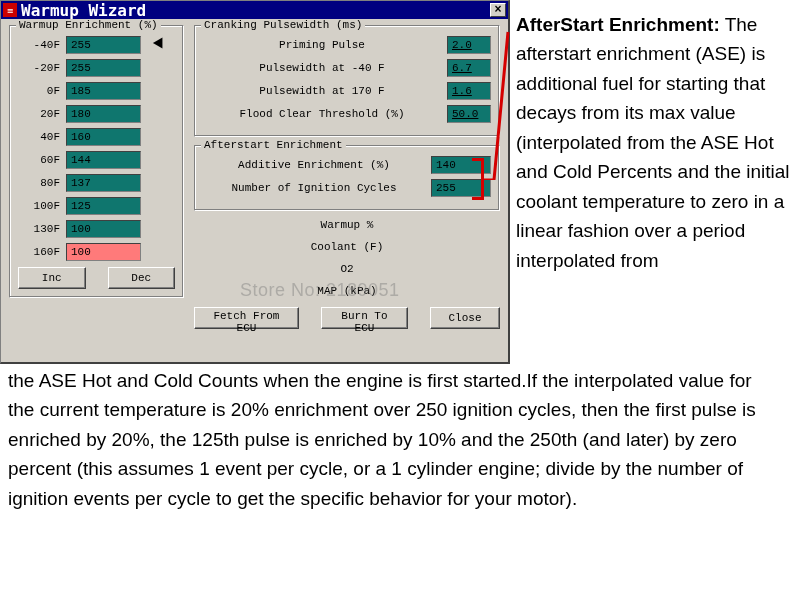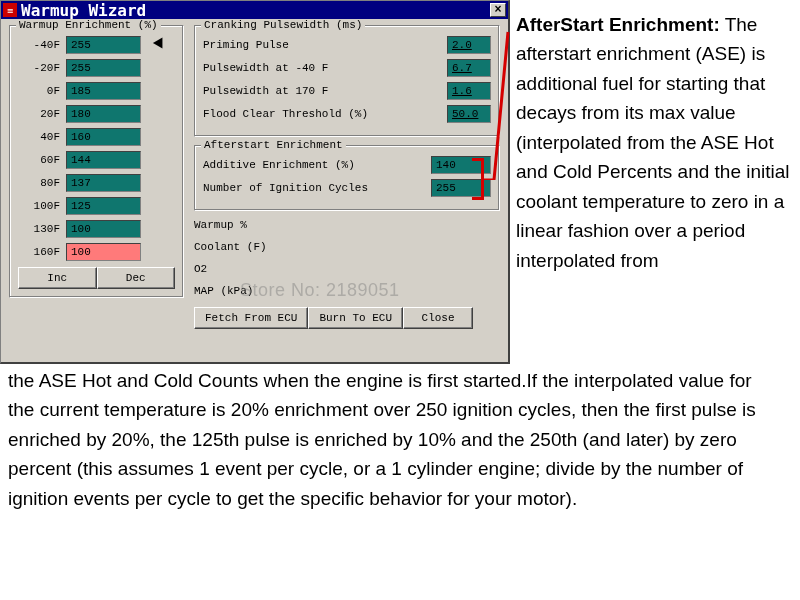--- a/index.html
+++ b/index.html
@@ -69,21 +69,21 @@
   .groupbox .legend {
     position: absolute;
     top: -7px; left: 6px;
     background: #d4d0c8;
     padding: 0 3px;
   }
   .warmup-col { width: 175px; }
   .right-col { flex: 1; }
   .row { display: flex; align-items: center; margin-bottom: 5px; gap: 6px; }
   .lbl { width: 42px; text-align: right; }
-  .lbl-wide { flex: 1; text-align: left; }
+  .lbl-wide { flex: 1; text-align: center; }
   input.field {
     width: 75px;
     height: 18px;
     border: 1px solid #808080;
     border-top-color: #404040;
     border-left-color: #404040;
     background: #0f766e;
     font-family: "Courier New", monospace;
     font-size: 11px;
     padding: 1px 4px;
@@ -100,21 +100,21 @@
     padding: 2px 10px;
     background: #d4d0c8;
     border: 1px solid #fff;
     border-right-color: #404040;
     border-bottom-color: #404040;
     font-family: "Courier New", monospace;
     font-size: 11px;
     cursor: pointer;
     box-shadow: inset -1px -1px 0 #808080;
   }
-  .btnrow { display: flex; gap: 0; margin-top: 6px; }
+  .btnrow { display: flex; gap: 22px; margin-top: 6px; }
   .status-area .row { margin-bottom: 10px; }
   .cranking input.field { width: 44px; text-decoration: underline; }
   .ase input.field { width: 60px; }
 
   
   .callout {
     position: absolute;
     pointer-events: none;
   }
   .bracket {

